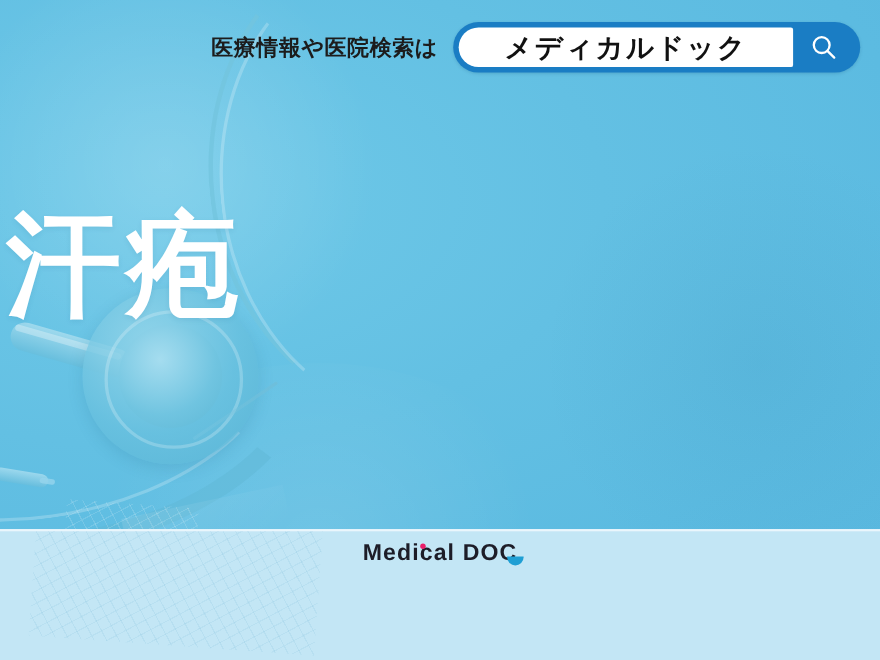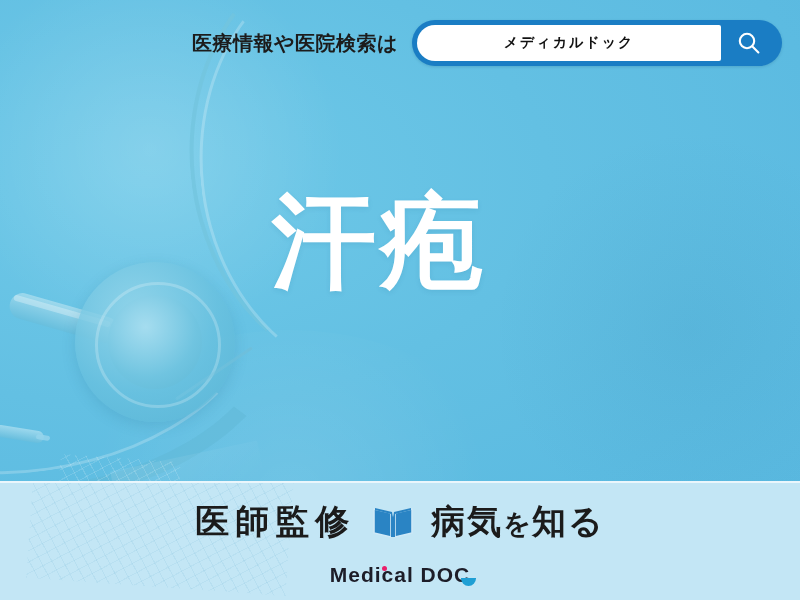--- a/index.html
+++ b/index.html
@@ -237,43 +237,43 @@
     flex: 1 1 auto;
     height: 36px;
     background: #ffffff;
     border-radius: 18px 2px 2px 18px;
     display: flex;
     align-items: center;
     justify-content: center;
     overflow: hidden;
   }
   .search-value {
-    font-size: 14px;
+    font-size: 25px;
     font-weight: 700;
     color: #111111;
     letter-spacing: 2px;
     white-space: nowrap;
   }
   .search-btn {
     flex: 0 0 auto;
     width: 56px;
     height: 36px;
     display: flex;
     align-items: center;
     justify-content: center;
   }
   .search-btn svg { display: block; }
 
   
   .main-title {
     position: absolute;
-    left: 16px;
+    left: 6px;
     top: 185px;
     width: 728px;
-    text-align: center;
+    text-align: left;
     font-size: 104px;
     line-height: 1.08;
     font-weight: 700;
     color: #ffffff;
     letter-spacing: 4px;
     text-shadow: 0 2px 5px rgba(30,110,150,0.12);
   }
 
   
   .bottom-banner {
@@ -406,36 +406,20 @@
         </span>
       </div>
     </div>
   </div>
 
   <div class="main-title">汗疱</div>
 
   <div class="bottom-banner">
     <div class="banner-ghost"></div>
 
-    <div class="banner-row">
-      <span class="banner-strong">医師監修</span>
-
-      <span>
-        <svg class="book-icon" width="44" height="36" viewBox="0 0 44 36" aria-hidden="true">
-          <path d="M3 5 L20 9 L20 33 L3 29 Z" fill="#2a84c4" stroke="#cfe9f7" stroke-width="1.6" stroke-linejoin="round"></path>
-          <path d="M41 5 L24 9 L24 33 L41 29 Z" fill="#2a84c4" stroke="#cfe9f7" stroke-width="1.6" stroke-linejoin="round"></path>
-          <path d="M20 9 L22 14 L24 9 L24 33 L22 33 L20 33 Z" fill="#2a84c4"></path>
-          <path d="M4 4 L21 8 L22 14 L23 8 L40 4 L40 6 L24 10 L24 33 L20 33 L20 10 L4 6 Z" fill="#2a84c4"></path>
-        </svg>
-      </span>
-
-      <span class="banner-text">
-        <span>病気</span><span class="small">を</span><span>知る</span>
-      </span>
-    </div>
 
     <div class="logo-row">
       <span class="logo">
         <span>Medical DOC</span>
         <span class="dot-i"></span>
         <span class="o-fill"></span>
       </span>
     </div>
   </div>
 

